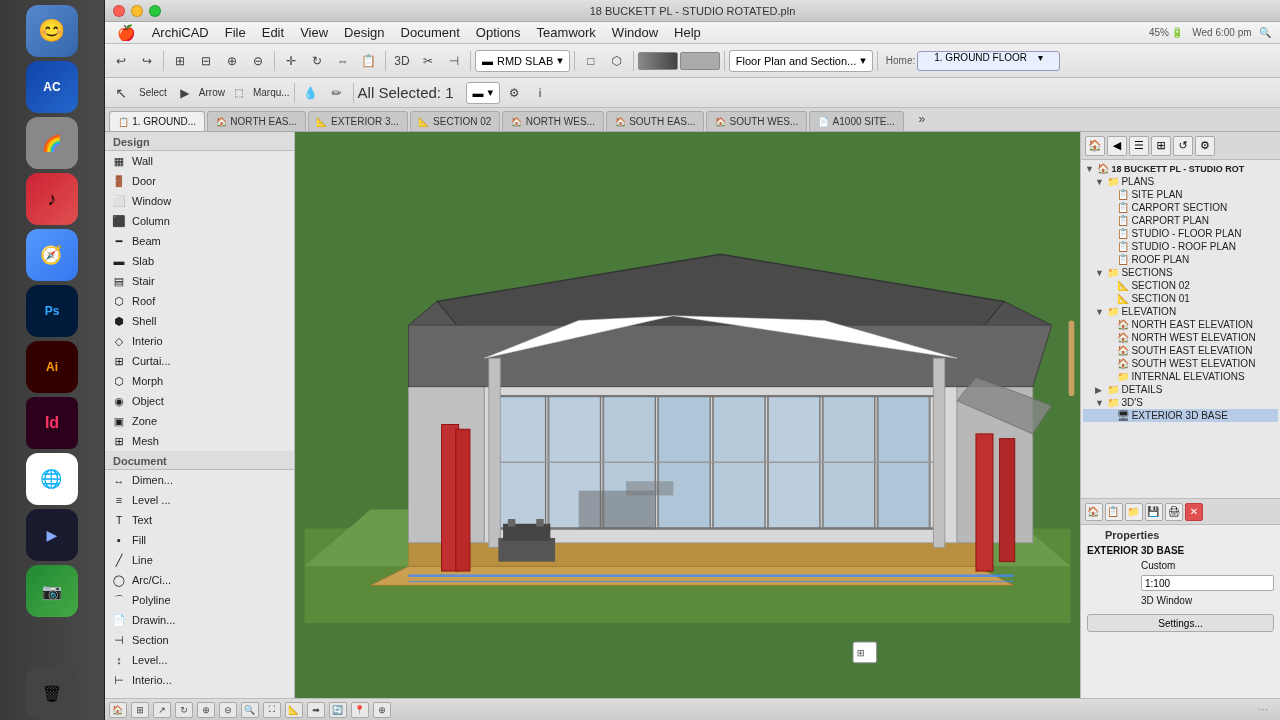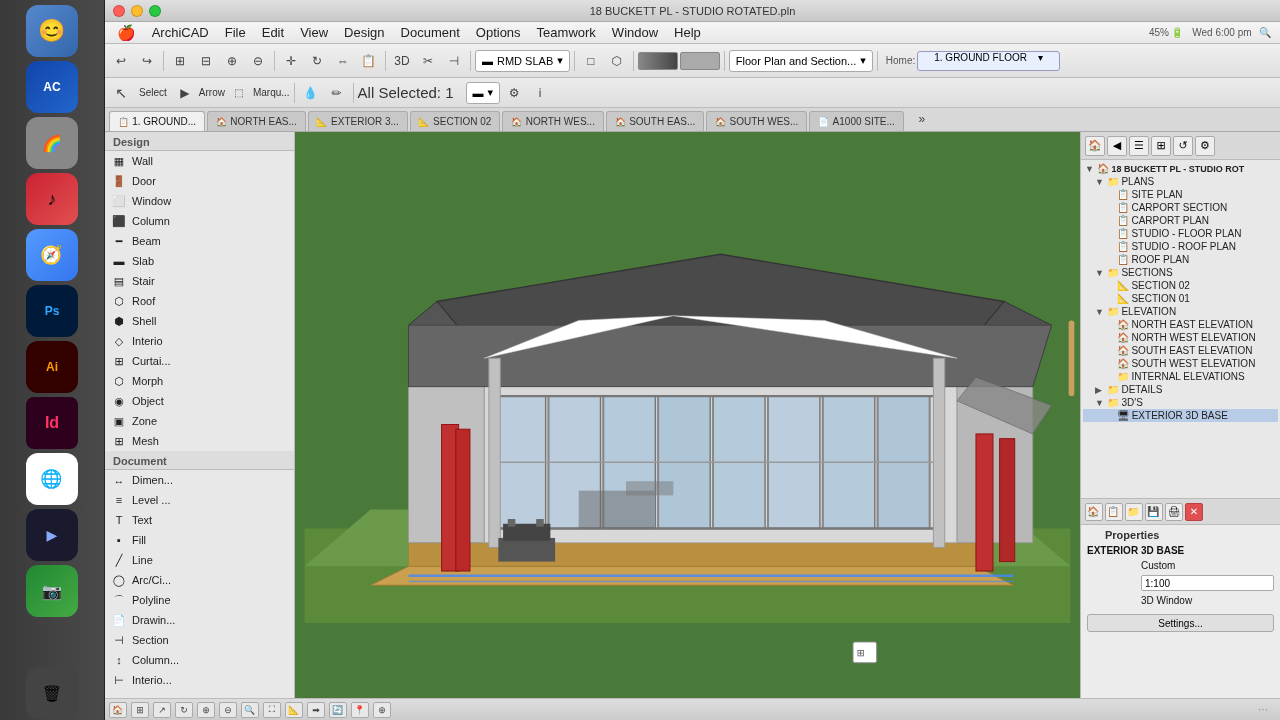--- a/index.html
+++ b/index.html
@@ -510,21 +510,21 @@
         <div class="sidebar-item">
           <div class="sidebar-icon">📄</div>
           <span>Drawin...</span>
         </div>
         <div class="sidebar-item">
           <div class="sidebar-icon">⊣</div>
           <span>Section</span>
         </div>
         <div class="sidebar-item">
           <div class="sidebar-icon">↕</div>
-          <span>Column...</span>
+          <span>Level...</span>
         </div>
         <div class="sidebar-item">
           <div class="sidebar-icon">⊢</div>
           <span>Interio...</span>
         </div>
 
       </div>
 
       <div class="canvas-area">
 

